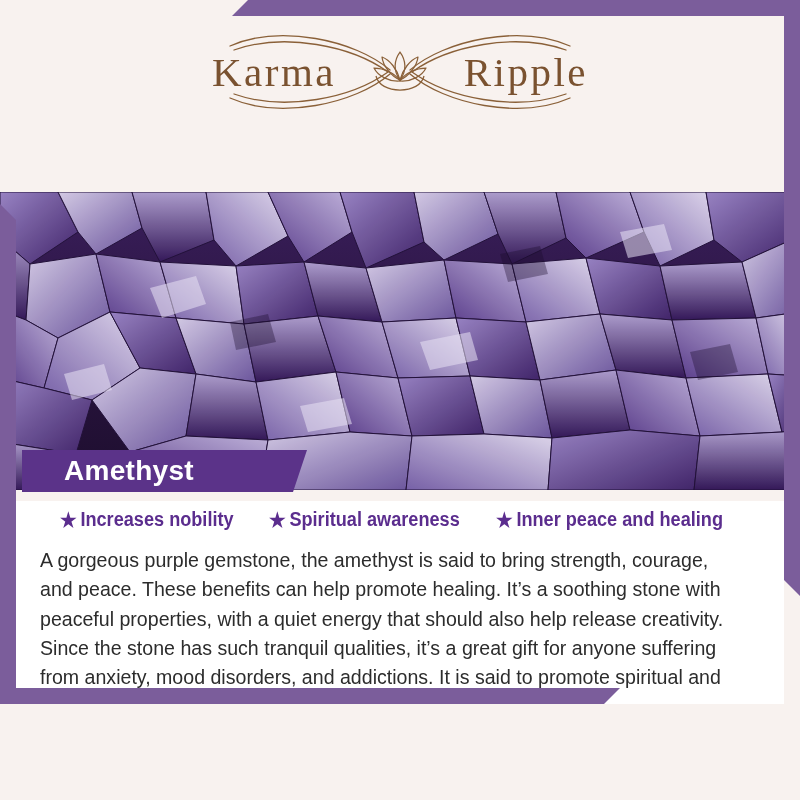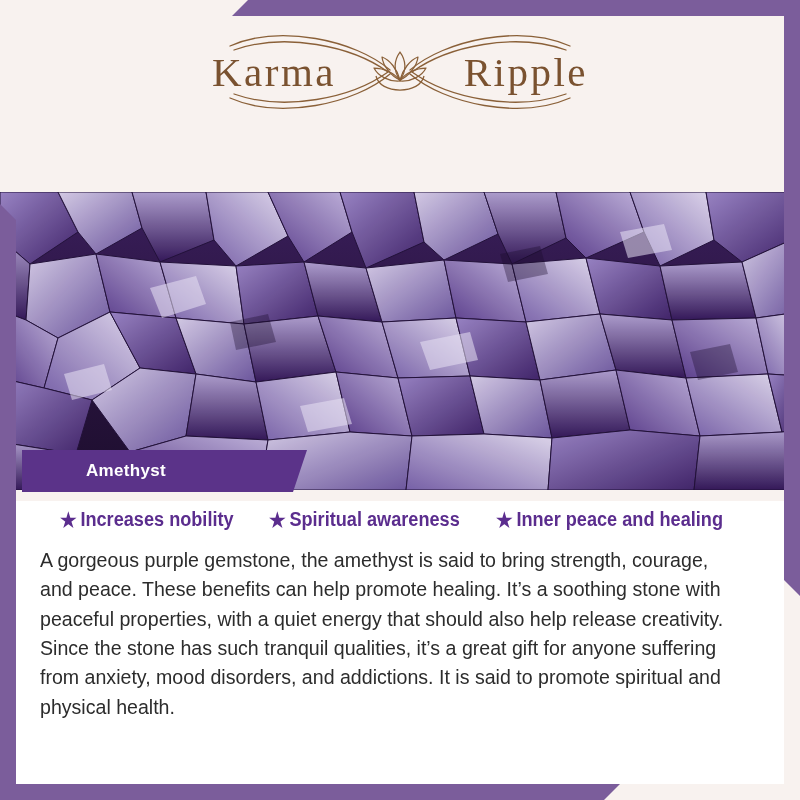--- a/index.html
+++ b/index.html
@@ -2,21 +2,21 @@
 <html><head>
 <meta charset="utf-8">
 <style>
   html,body{margin:0;padding:0;}
   body{
     width:800px;height:800px;overflow:hidden;
     font-family:"Liberation Sans", sans-serif;
     background:#f8f2ef;
   }
   .page{
-    position:relative;width:800px;height:800px;overflow:hidden;
+    position:relative;width:800px;height:704px;overflow:hidden;
     background:#f8f2ef;
   }
 
   
   .frame-top{
     position:absolute;top:0;left:232px;width:568px;height:16px;
     background:#7b5d9b;
     clip-path:polygon(16px 0, 100% 0, 100% 100%, 0 100%);
     z-index:6;
   }
@@ -74,21 +74,21 @@
 
   
   .name-banner{
     position:absolute;top:450px;left:22px;width:285px;height:42px;
     background:#5b3389;
     clip-path:polygon(0 0, 100% 0, calc(100% - 14px) 100%, 0 100%);
     display:flex;align-items:center;z-index:5;
   }
   .name-text{
     color:#ffffff;font-family:"Liberation Sans",sans-serif;
-    font-weight:bold;font-size:17px;padding-left:64px;
+    font-weight:bold;font-size:28px;padding-left:42px;
     letter-spacing:.3px;
   }
 
   
   .content{
     position:absolute;top:490px;left:16px;width:768px;height:294px;
     background:#ffffff;z-index:3;
   }
   .content-pad{padding:0 20px;}
 

